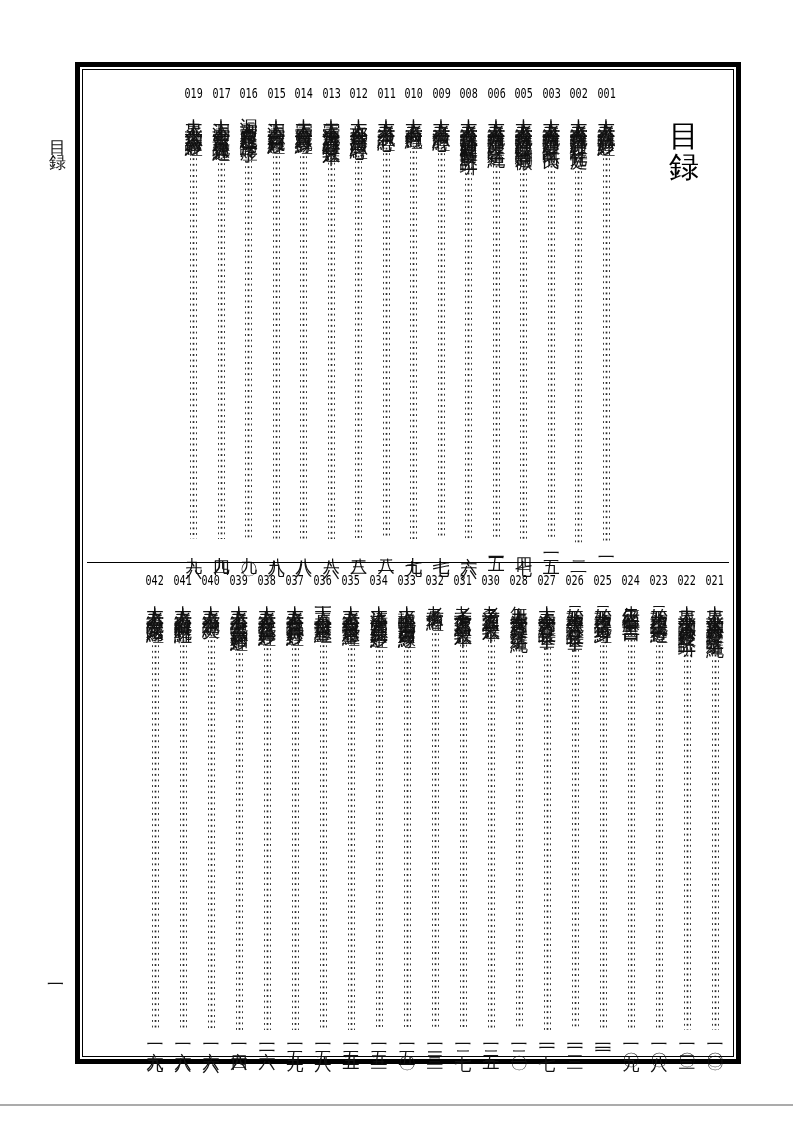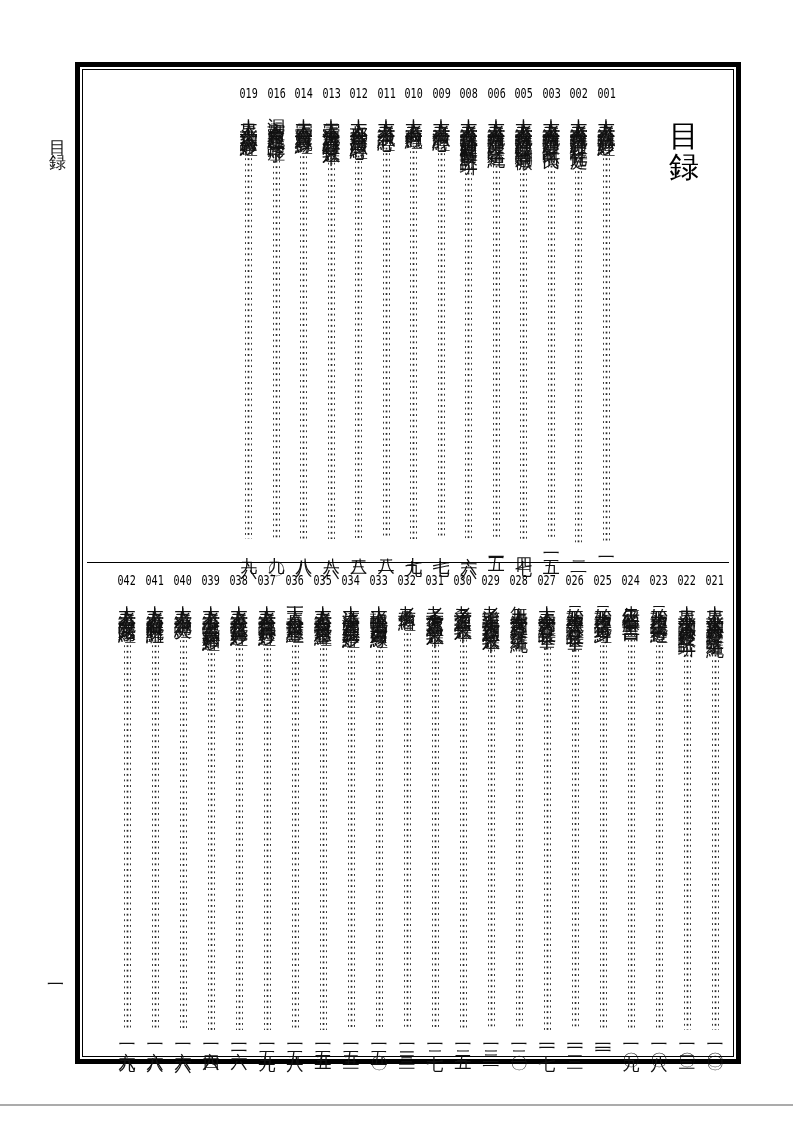--- a/index.html
+++ b/index.html
@@ -128,26 +128,38 @@
           <div class="dots"></div>
           <div class="pageno vtext">八六</div>
         </div>
           <div class="col">
           <div class="num">014</div>
           <div class="etitle vtext">太上靈寶智慧觀身經</div>
           <div class="dots"></div>
           <div class="pageno vtext">八八</div>
         </div>
           <div class="col">
+          <div class="num">015</div>
+          <div class="etitle vtext">太上洞玄靈寶觀妙經</div>
+          <div class="dots"></div>
+          <div class="pageno vtext">八九</div>
+        </div>
+          <div class="col">
           <div class="num">016</div>
           <div class="etitle vtext">洞玄靈寶定觀經註（冷虚子）</div>
           <div class="dots"></div>
           <div class="pageno vtext">九〇</div>
         </div>
           <div class="col">
+          <div class="num">017</div>
+          <div class="etitle vtext">太上洞玄靈寶天尊説大通經</div>
+          <div class="dots"></div>
+          <div class="pageno vtext">九四</div>
+        </div>
+          <div class="col">
           <div class="num">019</div>
           <div class="etitle vtext">太上昇玄消灾護命妙經</div>
           <div class="dots"></div>
           <div class="pageno vtext">九六</div>
         </div>
         </div>
 
       <div class="divider"></div>
 
       <div class="band band-lower">
@@ -192,26 +204,20 @@
           <div class="num">027</div>
           <div class="etitle vtext">太上赤文洞古經註（長筌子）</div>
           <div class="dots"></div>
           <div class="pageno vtext">一一七</div>
         </div>
           <div class="col">
           <div class="num">028</div>
           <div class="etitle vtext">無上赤文洞古真經注（李道純）</div>
           <div class="dots"></div>
           <div class="pageno vtext">一二〇</div>
-        </div>
-          <div class="col">
-          <div class="num">029</div>
-          <div class="etitle vtext">老子説罪福大報應經（敦煌本）</div>
-          <div class="dots"></div>
-          <div class="pageno vtext">一二二</div>
         </div>
           <div class="col">
           <div class="num">030</div>
           <div class="etitle vtext">老子玄通經（敦煌本）</div>
           <div class="dots"></div>
           <div class="pageno vtext">一二五</div>
         </div>
           <div class="col">
           <div class="num">031</div>
           <div class="etitle vtext">老子十方像名經（敦煌本）</div>

